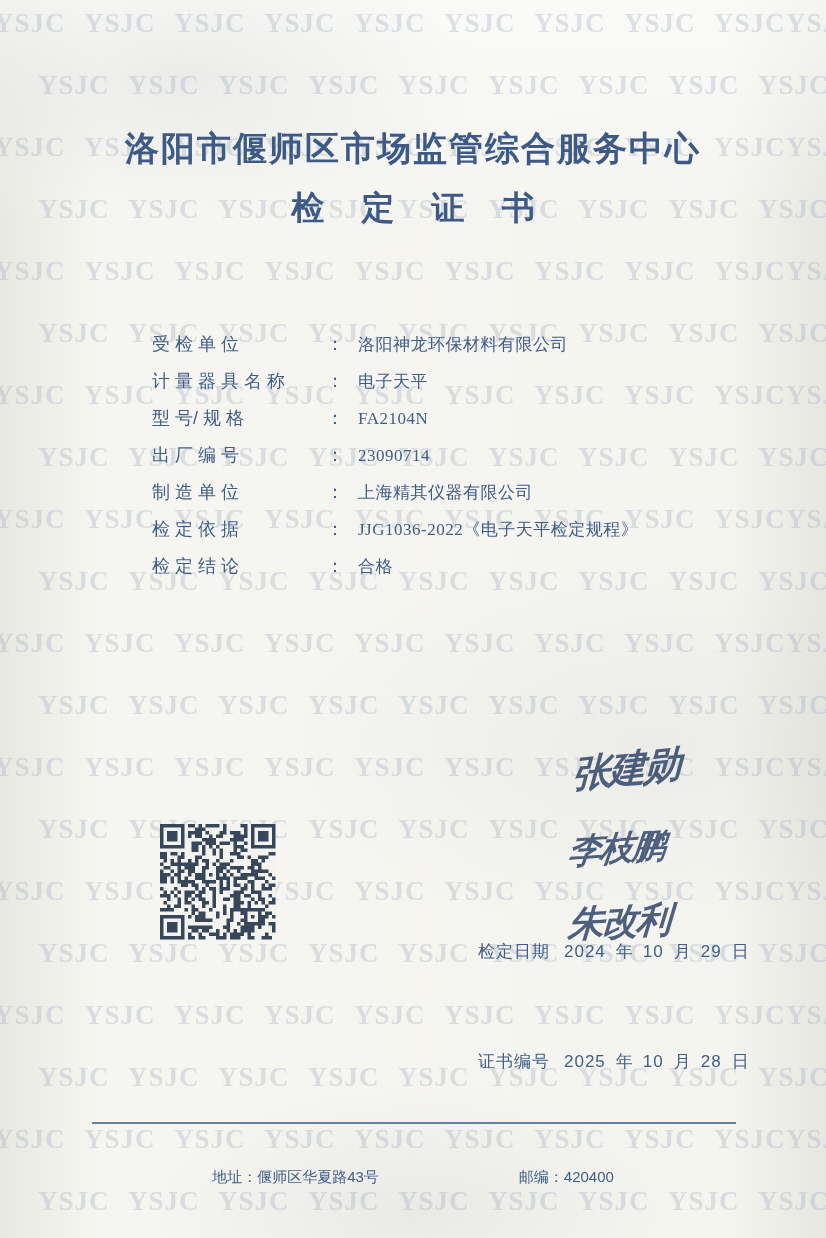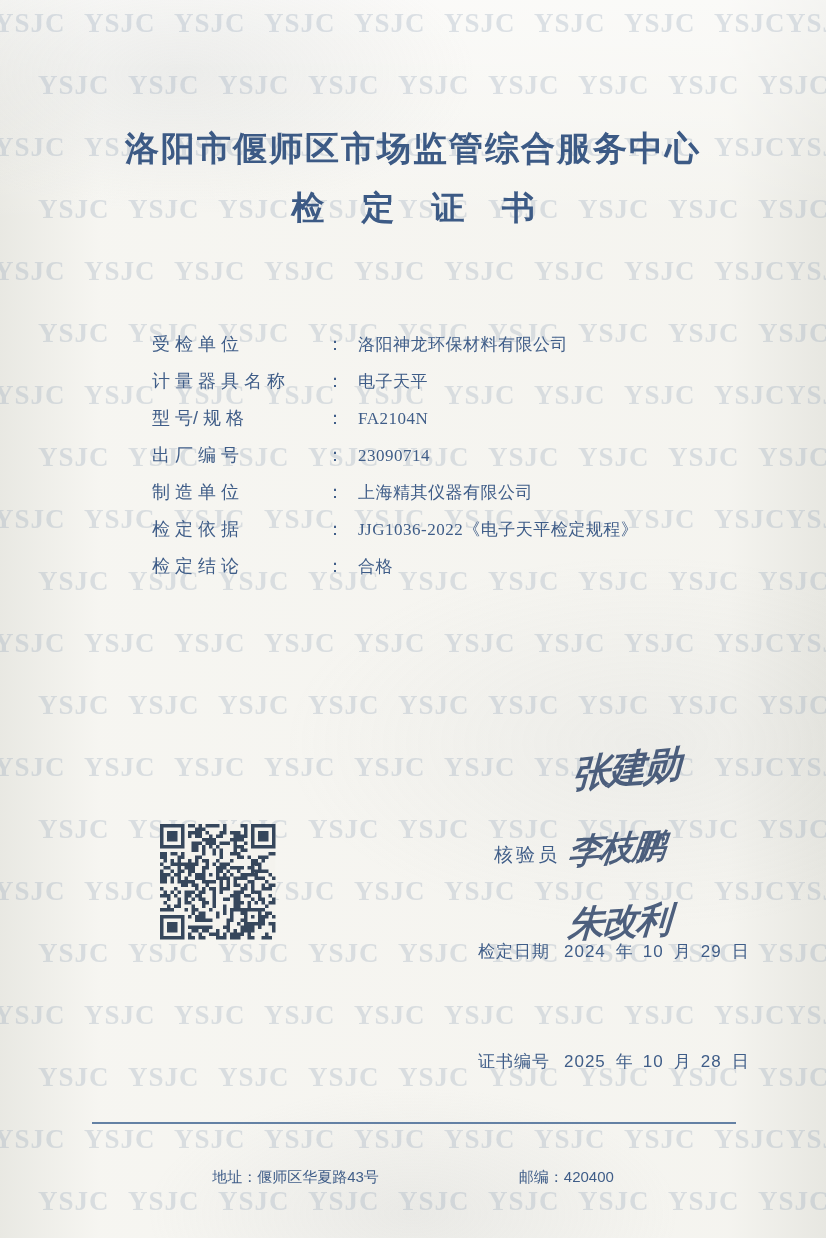--- a/index.html
+++ b/index.html
@@ -489,21 +489,20 @@
           <rect x="0" y="0" width="115.5" height="115.5" fill="#f4f3ee"></rect>
           <path d="M0,0h3.5v3.5h-3.5zM3.5,0h3.5v3.5h-3.5zM7,0h3.5v3.5h-3.5zM10.5,0h3.5v3.5h-3.5zM14,0h3.5v3.5h-3.5zM17.5,0h3.5v3.5h-3.5zM21,0h3.5v3.5h-3.5zM28,0h3.5v3.5h-3.5zM31.5,0h3.5v3.5h-3.5zM38.5,0h3.5v3.5h-3.5zM45.5,0h3.5v3.5h-3.5zM49,0h3.5v3.5h-3.5zM52.5,0h3.5v3.5h-3.5zM56,0h3.5v3.5h-3.5zM63,0h3.5v3.5h-3.5zM80.5,0h3.5v3.5h-3.5zM84,0h3.5v3.5h-3.5zM91,0h3.5v3.5h-3.5zM94.5,0h3.5v3.5h-3.5zM98,0h3.5v3.5h-3.5zM101.5,0h3.5v3.5h-3.5zM105,0h3.5v3.5h-3.5zM108.5,0h3.5v3.5h-3.5zM112,0h3.5v3.5h-3.5zM0,3.5h3.5v3.5h-3.5zM21,3.5h3.5v3.5h-3.5zM35,3.5h3.5v3.5h-3.5zM38.5,3.5h3.5v3.5h-3.5zM42,3.5h3.5v3.5h-3.5zM63,3.5h3.5v3.5h-3.5zM84,3.5h3.5v3.5h-3.5zM91,3.5h3.5v3.5h-3.5zM112,3.5h3.5v3.5h-3.5zM0,7h3.5v3.5h-3.5zM7,7h3.5v3.5h-3.5zM10.5,7h3.5v3.5h-3.5zM14,7h3.5v3.5h-3.5zM21,7h3.5v3.5h-3.5zM28,7h3.5v3.5h-3.5zM31.5,7h3.5v3.5h-3.5zM35,7h3.5v3.5h-3.5zM38.5,7h3.5v3.5h-3.5zM45.5,7h3.5v3.5h-3.5zM59.5,7h3.5v3.5h-3.5zM63,7h3.5v3.5h-3.5zM70,7h3.5v3.5h-3.5zM73.5,7h3.5v3.5h-3.5zM77,7h3.5v3.5h-3.5zM84,7h3.5v3.5h-3.5zM91,7h3.5v3.5h-3.5zM98,7h3.5v3.5h-3.5zM101.5,7h3.5v3.5h-3.5zM105,7h3.5v3.5h-3.5zM112,7h3.5v3.5h-3.5zM0,10.5h3.5v3.5h-3.5zM7,10.5h3.5v3.5h-3.5zM10.5,10.5h3.5v3.5h-3.5zM14,10.5h3.5v3.5h-3.5zM21,10.5h3.5v3.5h-3.5zM28,10.5h3.5v3.5h-3.5zM35,10.5h3.5v3.5h-3.5zM38.5,10.5h3.5v3.5h-3.5zM49,10.5h3.5v3.5h-3.5zM56,10.5h3.5v3.5h-3.5zM59.5,10.5h3.5v3.5h-3.5zM73.5,10.5h3.5v3.5h-3.5zM77,10.5h3.5v3.5h-3.5zM80.5,10.5h3.5v3.5h-3.5zM84,10.5h3.5v3.5h-3.5zM91,10.5h3.5v3.5h-3.5zM98,10.5h3.5v3.5h-3.5zM101.5,10.5h3.5v3.5h-3.5zM105,10.5h3.5v3.5h-3.5zM112,10.5h3.5v3.5h-3.5zM0,14h3.5v3.5h-3.5zM7,14h3.5v3.5h-3.5zM10.5,14h3.5v3.5h-3.5zM14,14h3.5v3.5h-3.5zM21,14h3.5v3.5h-3.5zM42,14h3.5v3.5h-3.5zM45.5,14h3.5v3.5h-3.5zM49,14h3.5v3.5h-3.5zM52.5,14h3.5v3.5h-3.5zM70,14h3.5v3.5h-3.5zM73.5,14h3.5v3.5h-3.5zM77,14h3.5v3.5h-3.5zM80.5,14h3.5v3.5h-3.5zM91,14h3.5v3.5h-3.5zM98,14h3.5v3.5h-3.5zM101.5,14h3.5v3.5h-3.5zM105,14h3.5v3.5h-3.5zM112,14h3.5v3.5h-3.5zM0,17.5h3.5v3.5h-3.5zM21,17.5h3.5v3.5h-3.5zM31.5,17.5h3.5v3.5h-3.5zM35,17.5h3.5v3.5h-3.5zM38.5,17.5h3.5v3.5h-3.5zM45.5,17.5h3.5v3.5h-3.5zM49,17.5h3.5v3.5h-3.5zM52.5,17.5h3.5v3.5h-3.5zM59.5,17.5h3.5v3.5h-3.5zM63,17.5h3.5v3.5h-3.5zM66.5,17.5h3.5v3.5h-3.5zM73.5,17.5h3.5v3.5h-3.5zM84,17.5h3.5v3.5h-3.5zM91,17.5h3.5v3.5h-3.5zM112,17.5h3.5v3.5h-3.5zM0,21h3.5v3.5h-3.5zM3.5,21h3.5v3.5h-3.5zM7,21h3.5v3.5h-3.5zM10.5,21h3.5v3.5h-3.5zM14,21h3.5v3.5h-3.5zM17.5,21h3.5v3.5h-3.5zM21,21h3.5v3.5h-3.5zM31.5,21h3.5v3.5h-3.5zM35,21h3.5v3.5h-3.5zM42,21h3.5v3.5h-3.5zM49,21h3.5v3.5h-3.5zM56,21h3.5v3.5h-3.5zM73.5,21h3.5v3.5h-3.5zM77,21h3.5v3.5h-3.5zM80.5,21h3.5v3.5h-3.5zM91,21h3.5v3.5h-3.5zM94.5,21h3.5v3.5h-3.5zM98,21h3.5v3.5h-3.5zM101.5,21h3.5v3.5h-3.5zM105,21h3.5v3.5h-3.5zM108.5,21h3.5v3.5h-3.5zM112,21h3.5v3.5h-3.5zM31.5,24.5h3.5v3.5h-3.5zM35,24.5h3.5v3.5h-3.5zM42,24.5h3.5v3.5h-3.5zM52.5,24.5h3.5v3.5h-3.5zM59.5,24.5h3.5v3.5h-3.5zM73.5,24.5h3.5v3.5h-3.5zM80.5,24.5h3.5v3.5h-3.5zM84,24.5h3.5v3.5h-3.5zM0,28h3.5v3.5h-3.5zM3.5,28h3.5v3.5h-3.5zM10.5,28h3.5v3.5h-3.5zM14,28h3.5v3.5h-3.5zM21,28h3.5v3.5h-3.5zM42,28h3.5v3.5h-3.5zM52.5,28h3.5v3.5h-3.5zM59.5,28h3.5v3.5h-3.5zM70,28h3.5v3.5h-3.5zM73.5,28h3.5v3.5h-3.5zM77,28h3.5v3.5h-3.5zM108.5,28h3.5v3.5h-3.5zM112,28h3.5v3.5h-3.5zM0,31.5h3.5v3.5h-3.5zM3.5,31.5h3.5v3.5h-3.5zM17.5,31.5h3.5v3.5h-3.5zM21,31.5h3.5v3.5h-3.5zM35,31.5h3.5v3.5h-3.5zM38.5,31.5h3.5v3.5h-3.5zM59.5,31.5h3.5v3.5h-3.5zM77,31.5h3.5v3.5h-3.5zM80.5,31.5h3.5v3.5h-3.5zM87.5,31.5h3.5v3.5h-3.5zM98,31.5h3.5v3.5h-3.5zM101.5,31.5h3.5v3.5h-3.5zM105,31.5h3.5v3.5h-3.5zM3.5,35h3.5v3.5h-3.5zM10.5,35h3.5v3.5h-3.5zM17.5,35h3.5v3.5h-3.5zM28,35h3.5v3.5h-3.5zM35,35h3.5v3.5h-3.5zM42,35h3.5v3.5h-3.5zM45.5,35h3.5v3.5h-3.5zM56,35h3.5v3.5h-3.5zM70,35h3.5v3.5h-3.5zM91,35h3.5v3.5h-3.5zM94.5,35h3.5v3.5h-3.5zM101.5,35h3.5v3.5h-3.5zM0,38.5h3.5v3.5h-3.5zM10.5,38.5h3.5v3.5h-3.5zM14,38.5h3.5v3.5h-3.5zM17.5,38.5h3.5v3.5h-3.5zM21,38.5h3.5v3.5h-3.5zM24.5,38.5h3.5v3.5h-3.5zM28,38.5h3.5v3.5h-3.5zM31.5,38.5h3.5v3.5h-3.5zM35,38.5h3.5v3.5h-3.5zM45.5,38.5h3.5v3.5h-3.5zM52.5,38.5h3.5v3.5h-3.5zM59.5,38.5h3.5v3.5h-3.5zM63,38.5h3.5v3.5h-3.5zM66.5,38.5h3.5v3.5h-3.5zM91,38.5h3.5v3.5h-3.5zM94.5,38.5h3.5v3.5h-3.5zM98,38.5h3.5v3.5h-3.5zM3.5,42h3.5v3.5h-3.5zM7,42h3.5v3.5h-3.5zM17.5,42h3.5v3.5h-3.5zM24.5,42h3.5v3.5h-3.5zM28,42h3.5v3.5h-3.5zM31.5,42h3.5v3.5h-3.5zM42,42h3.5v3.5h-3.5zM45.5,42h3.5v3.5h-3.5zM56,42h3.5v3.5h-3.5zM59.5,42h3.5v3.5h-3.5zM63,42h3.5v3.5h-3.5zM70,42h3.5v3.5h-3.5zM73.5,42h3.5v3.5h-3.5zM77,42h3.5v3.5h-3.5zM80.5,42h3.5v3.5h-3.5zM87.5,42h3.5v3.5h-3.5zM91,42h3.5v3.5h-3.5zM98,42h3.5v3.5h-3.5zM0,45.5h3.5v3.5h-3.5zM10.5,45.5h3.5v3.5h-3.5zM17.5,45.5h3.5v3.5h-3.5zM21,45.5h3.5v3.5h-3.5zM28,45.5h3.5v3.5h-3.5zM31.5,45.5h3.5v3.5h-3.5zM42,45.5h3.5v3.5h-3.5zM56,45.5h3.5v3.5h-3.5zM59.5,45.5h3.5v3.5h-3.5zM66.5,45.5h3.5v3.5h-3.5zM77,45.5h3.5v3.5h-3.5zM91,45.5h3.5v3.5h-3.5zM94.5,45.5h3.5v3.5h-3.5zM98,45.5h3.5v3.5h-3.5zM101.5,45.5h3.5v3.5h-3.5zM105,45.5h3.5v3.5h-3.5zM0,49h3.5v3.5h-3.5zM3.5,49h3.5v3.5h-3.5zM7,49h3.5v3.5h-3.5zM14,49h3.5v3.5h-3.5zM17.5,49h3.5v3.5h-3.5zM28,49h3.5v3.5h-3.5zM35,49h3.5v3.5h-3.5zM38.5,49h3.5v3.5h-3.5zM42,49h3.5v3.5h-3.5zM49,49h3.5v3.5h-3.5zM56,49h3.5v3.5h-3.5zM63,49h3.5v3.5h-3.5zM70,49h3.5v3.5h-3.5zM80.5,49h3.5v3.5h-3.5zM84,49h3.5v3.5h-3.5zM87.5,49h3.5v3.5h-3.5zM91,49h3.5v3.5h-3.5zM94.5,49h3.5v3.5h-3.5zM108.5,49h3.5v3.5h-3.5zM0,52.5h3.5v3.5h-3.5zM3.5,52.5h3.5v3.5h-3.5zM10.5,52.5h3.5v3.5h-3.5zM17.5,52.5h3.5v3.5h-3.5zM24.5,52.5h3.5v3.5h-3.5zM35,52.5h3.5v3.5h-3.5zM38.5,52.5h3.5v3.5h-3.5zM42,52.5h3.5v3.5h-3.5zM56,52.5h3.5v3.5h-3.5zM59.5,52.5h3.5v3.5h-3.5zM63,52.5h3.5v3.5h-3.5zM66.5,52.5h3.5v3.5h-3.5zM73.5,52.5h3.5v3.5h-3.5zM77,52.5h3.5v3.5h-3.5zM80.5,52.5h3.5v3.5h-3.5zM84,52.5h3.5v3.5h-3.5zM94.5,52.5h3.5v3.5h-3.5zM98,52.5h3.5v3.5h-3.5zM101.5,52.5h3.5v3.5h-3.5zM112,52.5h3.5v3.5h-3.5zM0,56h3.5v3.5h-3.5zM3.5,56h3.5v3.5h-3.5zM10.5,56h3.5v3.5h-3.5zM17.5,56h3.5v3.5h-3.5zM21,56h3.5v3.5h-3.5zM24.5,56h3.5v3.5h-3.5zM28,56h3.5v3.5h-3.5zM31.5,56h3.5v3.5h-3.5zM42,56h3.5v3.5h-3.5zM45.5,56h3.5v3.5h-3.5zM49,56h3.5v3.5h-3.5zM52.5,56h3.5v3.5h-3.5zM59.5,56h3.5v3.5h-3.5zM66.5,56h3.5v3.5h-3.5zM73.5,56h3.5v3.5h-3.5zM87.5,56h3.5v3.5h-3.5zM91,56h3.5v3.5h-3.5zM105,56h3.5v3.5h-3.5zM21,59.5h3.5v3.5h-3.5zM24.5,59.5h3.5v3.5h-3.5zM31.5,59.5h3.5v3.5h-3.5zM35,59.5h3.5v3.5h-3.5zM45.5,59.5h3.5v3.5h-3.5zM59.5,59.5h3.5v3.5h-3.5zM66.5,59.5h3.5v3.5h-3.5zM73.5,59.5h3.5v3.5h-3.5zM77,59.5h3.5v3.5h-3.5zM84,59.5h3.5v3.5h-3.5zM91,59.5h3.5v3.5h-3.5zM101.5,59.5h3.5v3.5h-3.5zM108.5,59.5h3.5v3.5h-3.5zM112,59.5h3.5v3.5h-3.5zM0,63h3.5v3.5h-3.5zM14,63h3.5v3.5h-3.5zM35,63h3.5v3.5h-3.5zM42,63h3.5v3.5h-3.5zM49,63h3.5v3.5h-3.5zM52.5,63h3.5v3.5h-3.5zM59.5,63h3.5v3.5h-3.5zM63,63h3.5v3.5h-3.5zM66.5,63h3.5v3.5h-3.5zM80.5,63h3.5v3.5h-3.5zM84,63h3.5v3.5h-3.5zM91,63h3.5v3.5h-3.5zM101.5,63h3.5v3.5h-3.5zM105,63h3.5v3.5h-3.5zM108.5,63h3.5v3.5h-3.5zM3.5,66.5h3.5v3.5h-3.5zM10.5,66.5h3.5v3.5h-3.5zM17.5,66.5h3.5v3.5h-3.5zM24.5,66.5h3.5v3.5h-3.5zM28,66.5h3.5v3.5h-3.5zM31.5,66.5h3.5v3.5h-3.5zM38.5,66.5h3.5v3.5h-3.5zM42,66.5h3.5v3.5h-3.5zM52.5,66.5h3.5v3.5h-3.5zM59.5,66.5h3.5v3.5h-3.5zM73.5,66.5h3.5v3.5h-3.5zM77,66.5h3.5v3.5h-3.5zM80.5,66.5h3.5v3.5h-3.5zM91,66.5h3.5v3.5h-3.5zM94.5,66.5h3.5v3.5h-3.5zM98,66.5h3.5v3.5h-3.5zM0,70h3.5v3.5h-3.5zM3.5,70h3.5v3.5h-3.5zM7,70h3.5v3.5h-3.5zM14,70h3.5v3.5h-3.5zM24.5,70h3.5v3.5h-3.5zM28,70h3.5v3.5h-3.5zM35,70h3.5v3.5h-3.5zM38.5,70h3.5v3.5h-3.5zM52.5,70h3.5v3.5h-3.5zM70,70h3.5v3.5h-3.5zM73.5,70h3.5v3.5h-3.5zM77,70h3.5v3.5h-3.5zM84,70h3.5v3.5h-3.5zM87.5,70h3.5v3.5h-3.5zM98,70h3.5v3.5h-3.5zM108.5,70h3.5v3.5h-3.5zM7,73.5h3.5v3.5h-3.5zM17.5,73.5h3.5v3.5h-3.5zM24.5,73.5h3.5v3.5h-3.5zM31.5,73.5h3.5v3.5h-3.5zM38.5,73.5h3.5v3.5h-3.5zM42,73.5h3.5v3.5h-3.5zM52.5,73.5h3.5v3.5h-3.5zM63,73.5h3.5v3.5h-3.5zM66.5,73.5h3.5v3.5h-3.5zM73.5,73.5h3.5v3.5h-3.5zM77,73.5h3.5v3.5h-3.5zM91,73.5h3.5v3.5h-3.5zM98,73.5h3.5v3.5h-3.5zM101.5,73.5h3.5v3.5h-3.5zM112,73.5h3.5v3.5h-3.5zM3.5,77h3.5v3.5h-3.5zM17.5,77h3.5v3.5h-3.5zM24.5,77h3.5v3.5h-3.5zM28,77h3.5v3.5h-3.5zM42,77h3.5v3.5h-3.5zM45.5,77h3.5v3.5h-3.5zM52.5,77h3.5v3.5h-3.5zM73.5,77h3.5v3.5h-3.5zM77,77h3.5v3.5h-3.5zM80.5,77h3.5v3.5h-3.5zM87.5,77h3.5v3.5h-3.5zM94.5,77h3.5v3.5h-3.5zM101.5,77h3.5v3.5h-3.5zM108.5,77h3.5v3.5h-3.5zM112,77h3.5v3.5h-3.5zM7,80.5h3.5v3.5h-3.5zM14,80.5h3.5v3.5h-3.5zM17.5,80.5h3.5v3.5h-3.5zM31.5,80.5h3.5v3.5h-3.5zM42,80.5h3.5v3.5h-3.5zM52.5,80.5h3.5v3.5h-3.5zM63,80.5h3.5v3.5h-3.5zM73.5,80.5h3.5v3.5h-3.5zM77,80.5h3.5v3.5h-3.5zM87.5,80.5h3.5v3.5h-3.5zM105,80.5h3.5v3.5h-3.5zM0,84h3.5v3.5h-3.5zM3.5,84h3.5v3.5h-3.5zM7,84h3.5v3.5h-3.5zM10.5,84h3.5v3.5h-3.5zM24.5,84h3.5v3.5h-3.5zM31.5,84h3.5v3.5h-3.5zM35,84h3.5v3.5h-3.5zM49,84h3.5v3.5h-3.5zM63,84h3.5v3.5h-3.5zM70,84h3.5v3.5h-3.5zM73.5,84h3.5v3.5h-3.5zM77,84h3.5v3.5h-3.5zM80.5,84h3.5v3.5h-3.5zM84,84h3.5v3.5h-3.5zM87.5,84h3.5v3.5h-3.5zM91,84h3.5v3.5h-3.5zM94.5,84h3.5v3.5h-3.5zM98,84h3.5v3.5h-3.5zM101.5,84h3.5v3.5h-3.5zM31.5,87.5h3.5v3.5h-3.5zM38.5,87.5h3.5v3.5h-3.5zM42,87.5h3.5v3.5h-3.5zM56,87.5h3.5v3.5h-3.5zM63,87.5h3.5v3.5h-3.5zM70,87.5h3.5v3.5h-3.5zM80.5,87.5h3.5v3.5h-3.5zM84,87.5h3.5v3.5h-3.5zM98,87.5h3.5v3.5h-3.5zM105,87.5h3.5v3.5h-3.5zM108.5,87.5h3.5v3.5h-3.5zM0,91h3.5v3.5h-3.5zM3.5,91h3.5v3.5h-3.5zM7,91h3.5v3.5h-3.5zM10.5,91h3.5v3.5h-3.5zM14,91h3.5v3.5h-3.5zM17.5,91h3.5v3.5h-3.5zM21,91h3.5v3.5h-3.5zM28,91h3.5v3.5h-3.5zM35,91h3.5v3.5h-3.5zM38.5,91h3.5v3.5h-3.5zM42,91h3.5v3.5h-3.5zM56,91h3.5v3.5h-3.5zM70,91h3.5v3.5h-3.5zM84,91h3.5v3.5h-3.5zM91,91h3.5v3.5h-3.5zM98,91h3.5v3.5h-3.5zM101.5,91h3.5v3.5h-3.5zM105,91h3.5v3.5h-3.5zM112,91h3.5v3.5h-3.5zM0,94.5h3.5v3.5h-3.5zM21,94.5h3.5v3.5h-3.5zM35,94.5h3.5v3.5h-3.5zM38.5,94.5h3.5v3.5h-3.5zM42,94.5h3.5v3.5h-3.5zM45.5,94.5h3.5v3.5h-3.5zM49,94.5h3.5v3.5h-3.5zM66.5,94.5h3.5v3.5h-3.5zM70,94.5h3.5v3.5h-3.5zM80.5,94.5h3.5v3.5h-3.5zM84,94.5h3.5v3.5h-3.5zM98,94.5h3.5v3.5h-3.5zM101.5,94.5h3.5v3.5h-3.5zM0,98h3.5v3.5h-3.5zM7,98h3.5v3.5h-3.5zM10.5,98h3.5v3.5h-3.5zM14,98h3.5v3.5h-3.5zM21,98h3.5v3.5h-3.5zM66.5,98h3.5v3.5h-3.5zM77,98h3.5v3.5h-3.5zM84,98h3.5v3.5h-3.5zM87.5,98h3.5v3.5h-3.5zM91,98h3.5v3.5h-3.5zM94.5,98h3.5v3.5h-3.5zM98,98h3.5v3.5h-3.5zM101.5,98h3.5v3.5h-3.5zM108.5,98h3.5v3.5h-3.5zM112,98h3.5v3.5h-3.5zM0,101.5h3.5v3.5h-3.5zM7,101.5h3.5v3.5h-3.5zM10.5,101.5h3.5v3.5h-3.5zM14,101.5h3.5v3.5h-3.5zM21,101.5h3.5v3.5h-3.5zM28,101.5h3.5v3.5h-3.5zM31.5,101.5h3.5v3.5h-3.5zM35,101.5h3.5v3.5h-3.5zM38.5,101.5h3.5v3.5h-3.5zM42,101.5h3.5v3.5h-3.5zM45.5,101.5h3.5v3.5h-3.5zM49,101.5h3.5v3.5h-3.5zM63,101.5h3.5v3.5h-3.5zM66.5,101.5h3.5v3.5h-3.5zM80.5,101.5h3.5v3.5h-3.5zM84,101.5h3.5v3.5h-3.5zM87.5,101.5h3.5v3.5h-3.5zM91,101.5h3.5v3.5h-3.5zM98,101.5h3.5v3.5h-3.5zM112,101.5h3.5v3.5h-3.5zM0,105h3.5v3.5h-3.5zM7,105h3.5v3.5h-3.5zM10.5,105h3.5v3.5h-3.5zM14,105h3.5v3.5h-3.5zM21,105h3.5v3.5h-3.5zM31.5,105h3.5v3.5h-3.5zM35,105h3.5v3.5h-3.5zM42,105h3.5v3.5h-3.5zM45.5,105h3.5v3.5h-3.5zM56,105h3.5v3.5h-3.5zM66.5,105h3.5v3.5h-3.5zM73.5,105h3.5v3.5h-3.5zM80.5,105h3.5v3.5h-3.5zM84,105h3.5v3.5h-3.5zM87.5,105h3.5v3.5h-3.5zM91,105h3.5v3.5h-3.5zM112,105h3.5v3.5h-3.5zM0,108.5h3.5v3.5h-3.5zM21,108.5h3.5v3.5h-3.5zM28,108.5h3.5v3.5h-3.5zM38.5,108.5h3.5v3.5h-3.5zM49,108.5h3.5v3.5h-3.5zM52.5,108.5h3.5v3.5h-3.5zM56,108.5h3.5v3.5h-3.5zM63,108.5h3.5v3.5h-3.5zM70,108.5h3.5v3.5h-3.5zM73.5,108.5h3.5v3.5h-3.5zM77,108.5h3.5v3.5h-3.5zM80.5,108.5h3.5v3.5h-3.5zM87.5,108.5h3.5v3.5h-3.5zM105,108.5h3.5v3.5h-3.5zM0,112h3.5v3.5h-3.5zM3.5,112h3.5v3.5h-3.5zM7,112h3.5v3.5h-3.5zM10.5,112h3.5v3.5h-3.5zM14,112h3.5v3.5h-3.5zM17.5,112h3.5v3.5h-3.5zM21,112h3.5v3.5h-3.5zM28,112h3.5v3.5h-3.5zM31.5,112h3.5v3.5h-3.5zM38.5,112h3.5v3.5h-3.5zM42,112h3.5v3.5h-3.5zM56,112h3.5v3.5h-3.5zM59.5,112h3.5v3.5h-3.5zM63,112h3.5v3.5h-3.5zM70,112h3.5v3.5h-3.5zM73.5,112h3.5v3.5h-3.5zM77,112h3.5v3.5h-3.5zM87.5,112h3.5v3.5h-3.5zM91,112h3.5v3.5h-3.5zM101.5,112h3.5v3.5h-3.5zM105,112h3.5v3.5h-3.5zM108.5,112h3.5v3.5h-3.5z" fill="#2c3e55"></path>
         </svg>
       </div>
 
     <div class="sig-block" id="sig-block">
         <div class="sig-row">
           <div class="sig-hand h1">张建勋</div>
         </div>
         <div class="sig-row">
-          <div class="sig-label">核验员</div>
           <div class="sig-hand h2">李枝鹏</div>
         </div>
         <div class="sig-row">
           <div class="sig-hand h3">朱改利</div>
         </div>
       </div>
 
     <div class="date-row" id="date1"><span class="lbl">检定日期</span><span class="num">2024</span><span class="unit">年</span><span class="num">10</span><span class="unit">月</span><span class="num">29</span><span class="unit">日</span></div>
     <div class="date-row" id="date2"><span class="lbl">证书编号</span><span class="num">2025</span><span class="unit">年</span><span class="num">10</span><span class="unit">月</span><span class="num">28</span><span class="unit">日</span></div>
 

